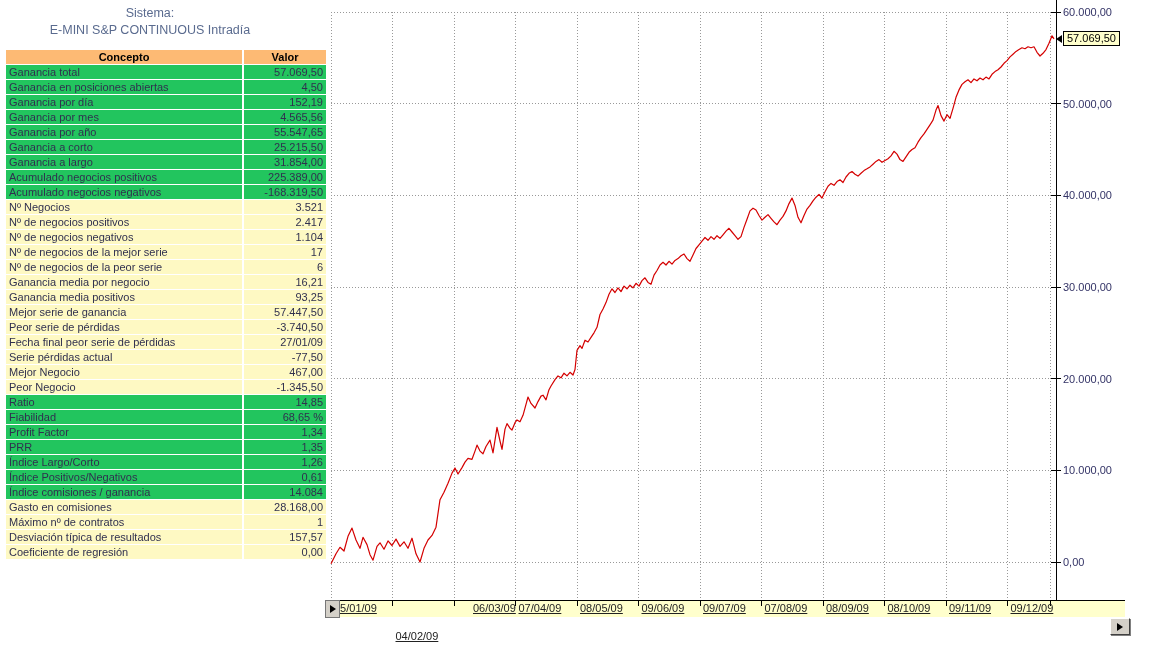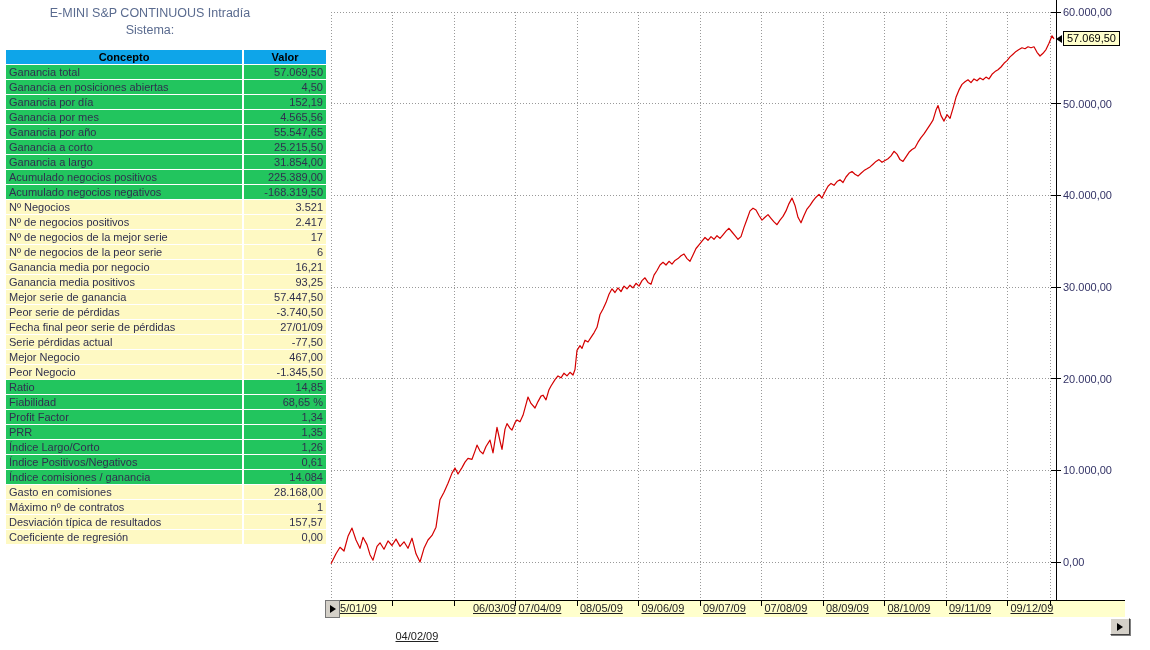--- a/index.html
+++ b/index.html
@@ -12,21 +12,21 @@
     position:absolute;left:0;top:5px;width:300px;text-align:center;
     color:#5a6b8f;font-size:12.5px;line-height:17px;
   }
   
   table.stats{
     position:absolute;left:4px;top:49px;
     border-collapse:separate;border-spacing:2px 1px;
     font-size:11px;color:#30304f;
   }
   table.stats th{
-    background:#0ea5e9;color:#000;font-weight:bold;font-size:11px;
+    background:#fdba74;color:#000;font-weight:bold;font-size:11px;
     height:14px;line-height:14px;padding:0 3px;text-align:center;white-space:nowrap;
   }
   table.stats th.c1{width:230px;}
   table.stats th.c2{width:76px;}
   table.stats td{
     height:14px;line-height:14px;padding:0 3px;white-space:nowrap;font-size:11px;
   }
   table.stats tr.green td{background:#22c55e;}
   table.stats tr.yellow td{background:#fef9c3;}
   table.stats td.val{text-align:right;}
@@ -66,22 +66,22 @@
   }
   .tri-right{
     width:0;height:0;border-left:6px solid #000;
     border-top:4px solid transparent;border-bottom:4px solid transparent;
   }
 </style>
 </head>
 <body>
 
 <div class="title-block">
+  <div>Sistema:</div>
   <div>E-MINI S&amp;P CONTINUOUS Intradía</div>
-  <div>Sistema:</div>
 </div>
 
 <table class="stats">
   <thead>
     <tr>
       <th class="c1">Concepto</th>
       <th class="c2">Valor</th>
     </tr>
   </thead>
   <tbody id="stats-body">
@@ -121,20 +121,24 @@
         <td>Acumulado negocios negativos</td>
         <td class="val">-168.319,50</td>
       </tr>
       <tr class="yellow">
         <td>Nº Negocios</td>
         <td class="val">3.521</td>
       </tr>
       <tr class="yellow">
         <td>Nº de negocios positivos</td>
         <td class="val">2.417</td>
+      </tr>
+      <tr class="yellow">
+        <td>Nº de negocios negativos</td>
+        <td class="val">1.104</td>
       </tr>
       <tr class="yellow">
         <td>Nº de negocios de la mejor serie</td>
         <td class="val">17</td>
       </tr>
       <tr class="yellow">
         <td>Nº de negocios de la peor serie</td>
         <td class="val">6</td>
       </tr>
       <tr class="yellow">

